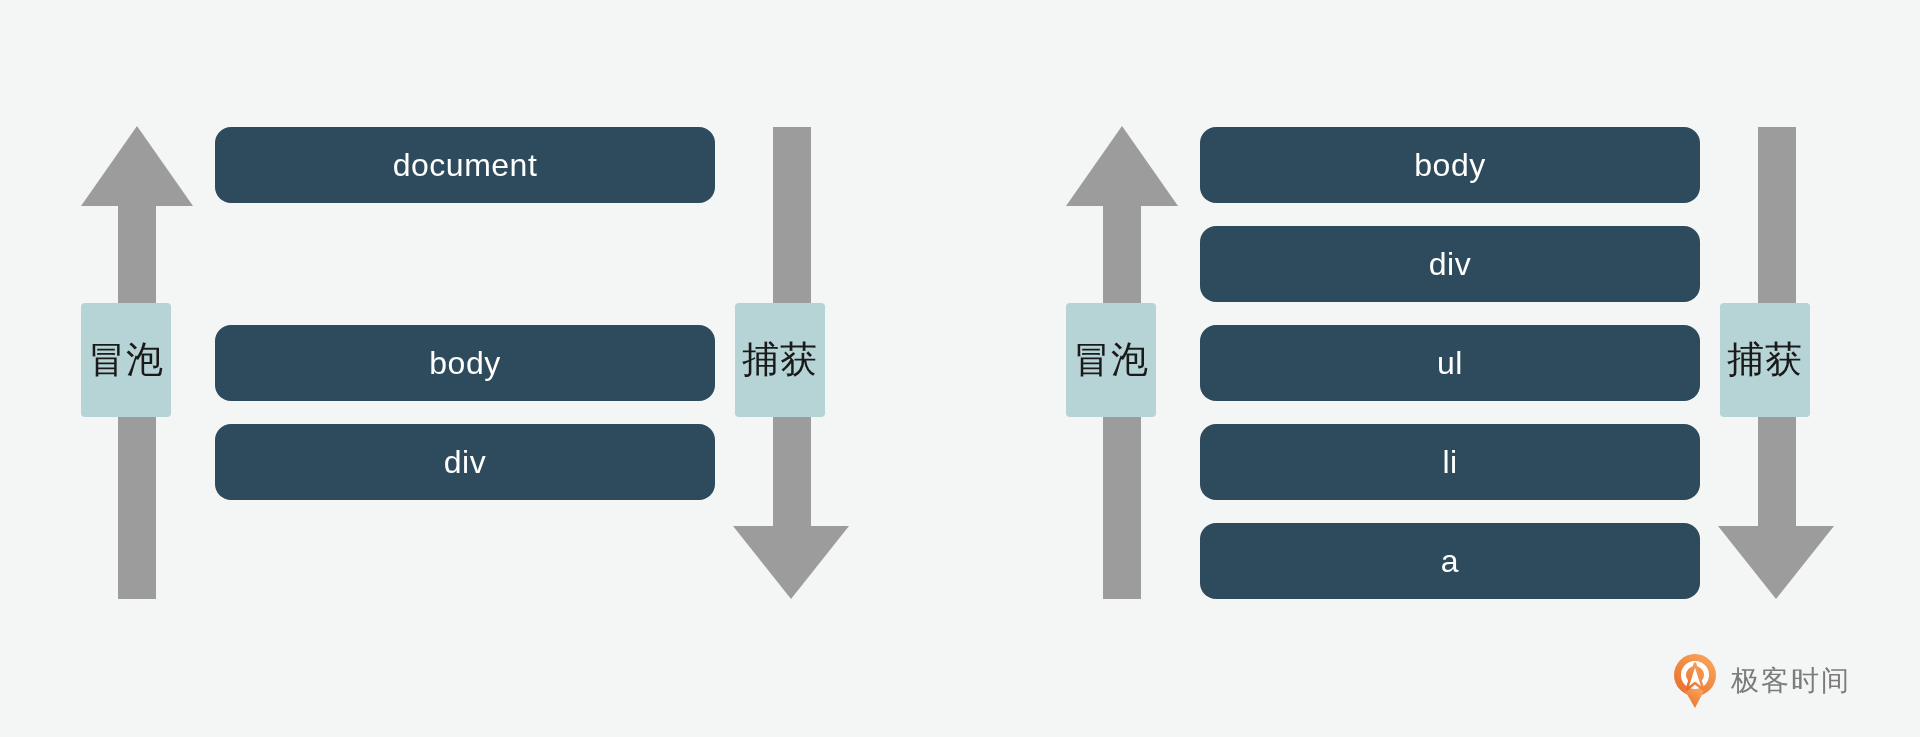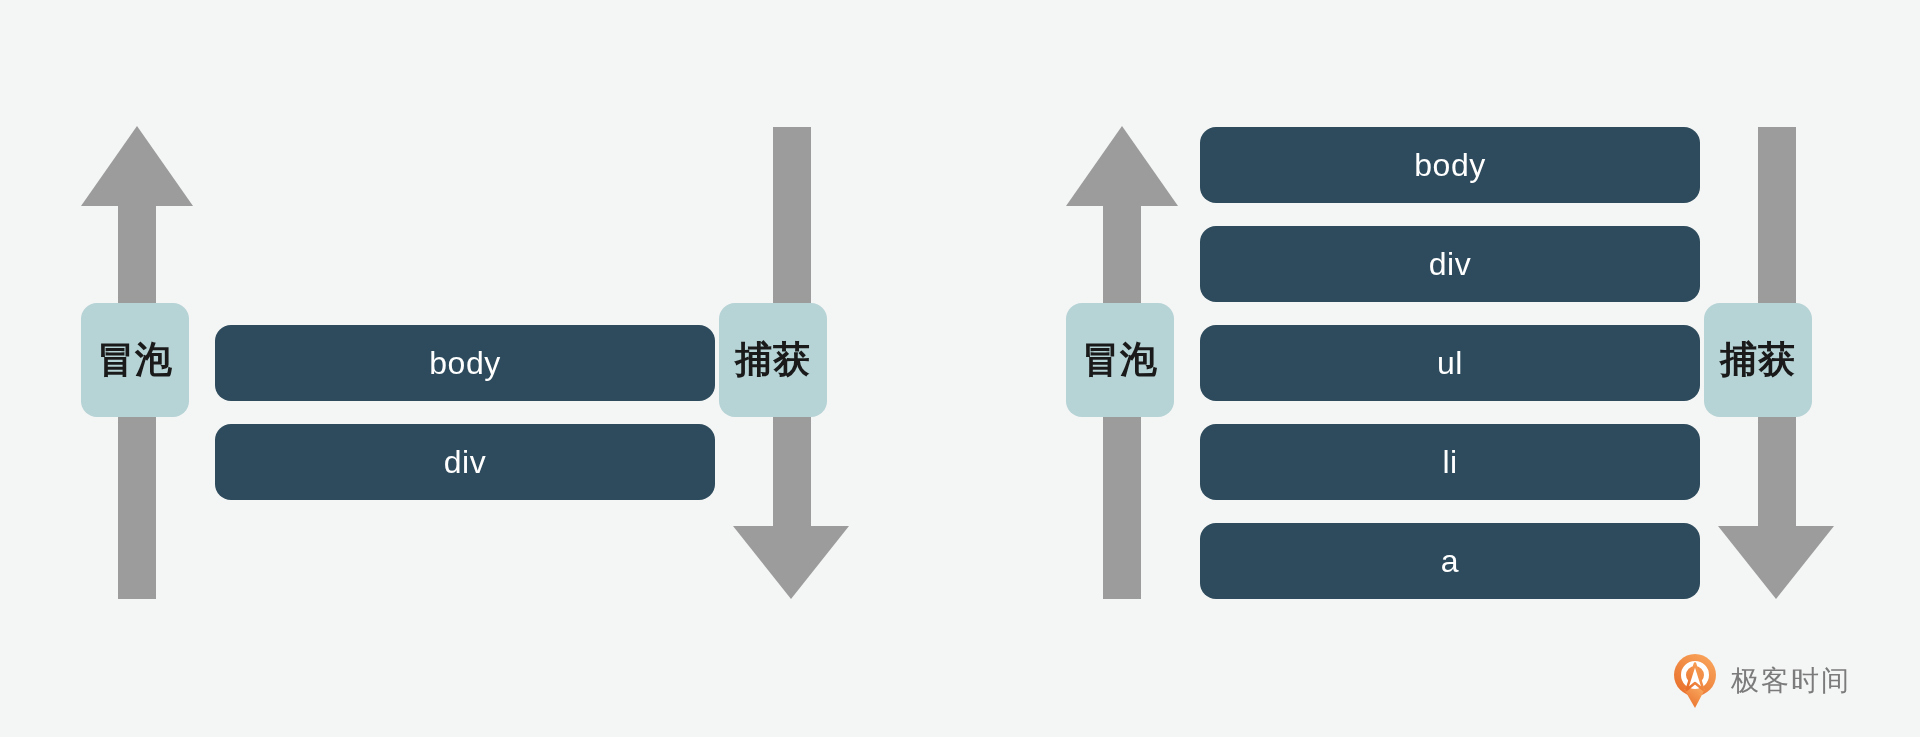--- a/index.html
+++ b/index.html
@@ -26,26 +26,26 @@
   .shaft.down{left:692px;top:1px;height:400px}
   .head{position:absolute;width:0;height:0}
   .head.up{left:0;top:0;
     border-left:56px solid transparent;border-right:56px solid transparent;
     border-bottom:80px solid var(--arrow)}
   .head.down{left:652px;top:400px;
     border-left:58px solid transparent;border-right:58px solid transparent;
     border-top:73px solid var(--arrow)}
 
   
-  .flow-label{position:absolute;top:177px;width:108px;height:114px;border-radius:16px;
+  .flow-label{position:absolute;top:177px;width:90px;height:114px;border-radius:4px;
     background:var(--label-bg);color:var(--label-text);
     display:flex;align-items:center;justify-content:center;
-    font-size:37px;font-weight:700;letter-spacing:1px}
+    font-size:37px;font-weight:400;letter-spacing:1px}
   .flow-label.bubble{left:0}
-  .flow-label.capture{left:638px}
+  .flow-label.capture{left:654px}
 
   
   .stack{position:absolute;left:134px;top:1px;width:500px;height:473px}
   .node{position:absolute;left:0;width:500px;height:76px;border-radius:16px;
     background:var(--node-bg);color:var(--node-text);
     display:flex;align-items:center;justify-content:center;
     font-size:32px;font-weight:500;letter-spacing:0.5px}
   .node.n0{top:0}.node.n1{top:99px}.node.n2{top:198px}.node.n3{top:297px}.node.n4{top:396px}
 
   
@@ -61,20 +61,21 @@
   <section class="diagram left">
     <div>
       <div class="shaft up"></div>
       <div class="head up"></div>
     </div>
     <div>
       <div class="shaft down"></div>
       <div class="head down"></div>
     </div>
     <div class="stack">
+      <div class="node n0">document</div>
       <div class="node n2">body</div>
       <div class="node n3">div</div>
     </div>
     <div class="flow-label bubble">冒泡</div>
     <div class="flow-label capture">捕获</div>
   </section>
 
   <section class="diagram right">
     <div>
       <div class="shaft up"></div>

